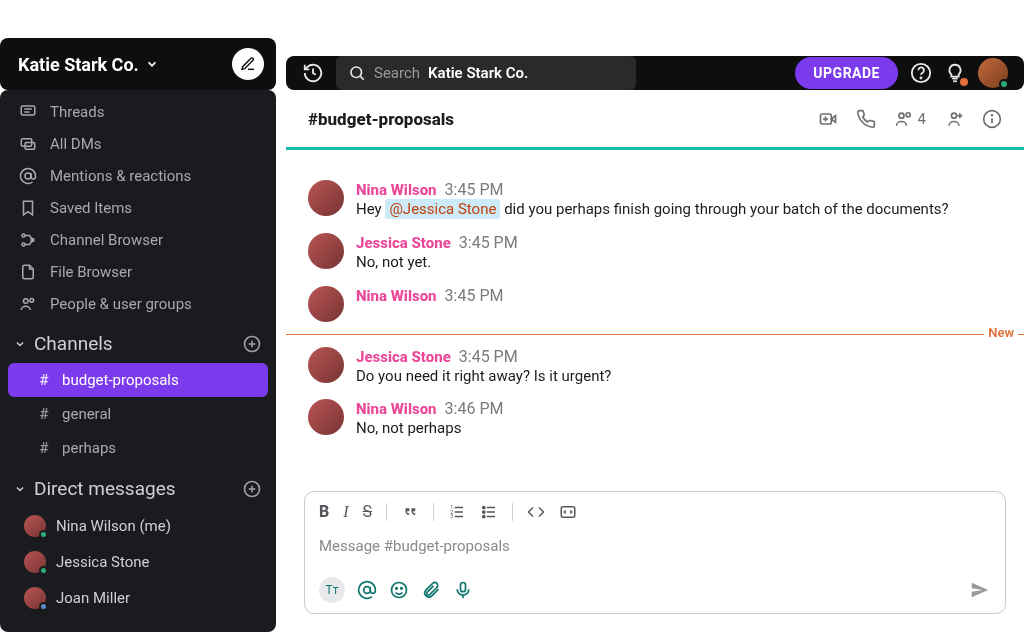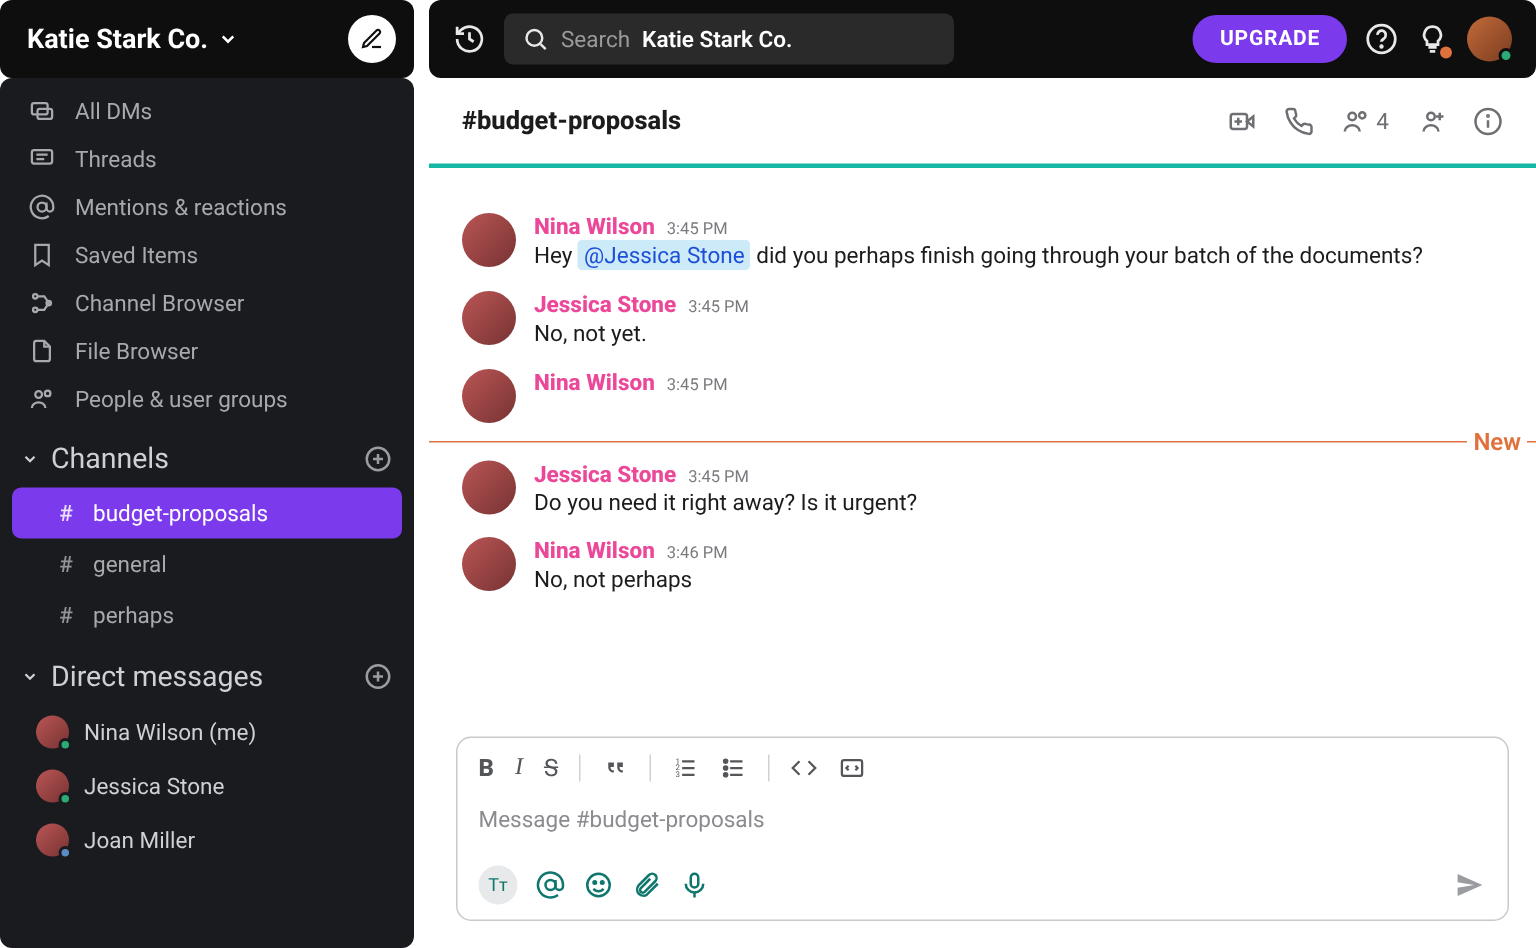--- a/index.html
+++ b/index.html
@@ -1,22 +1,22 @@
 <!DOCTYPE html>
 <html><head>
 <meta charset="utf-8">
 <style>
   * { margin:0; padding:0; box-sizing:border-box; font-family:-apple-system,BlinkMacSystemFont,"Segoe UI",Roboto,Helvetica,Arial,sans-serif; }
   body { width:1024px; height:632px; overflow:hidden; background:#fff; display:flex; flex-direction:column; }
-  .topbar { height:52px; display:flex; align-items:flex-end; gap:10px; }
+  .topbar { height:52px; display:flex; align-items:flex-end; gap:10px;margin-top:38px; }
   .topbar-left { width:276px; height:52px; background:#0e0e0e; display:flex; align-items:center; padding:0 12px 0 18px; border-radius:8px; }
   .ws-name { color:#fff; font-weight:700; font-size:18px; flex:1; display:flex; align-items:center; gap:6px; }
   .ws-name .chev { width:14px; height:14px; }
   .compose-btn { width:32px; height:32px; border-radius:50%; background:#fff; display:flex; align-items:center; justify-content:center; cursor:pointer; }
-  .topbar-right { flex:1; height:52px; background:#0e0e0e; display:flex; align-items:center; padding:0 16px; border-radius:8px; gap:12px; }
+  .topbar-right { flex:1; height:34px; background:#0e0e0e; display:flex; align-items:center; padding:0 16px; border-radius:8px; gap:12px; }
   .search { flex:0 0 300px; height:34px; background:#2a2a2a; border-radius:6px; display:flex; align-items:center; padding:0 12px; gap:8px; color:#cfcfcf; font-size:15px; }
   .search .ph { color:#9a9a9a; }
   .search .ws { color:#fff; font-weight:600; }
   .tr-spacer { flex:1; }
   .upgrade { background:#7c3aed; color:#fff; font-weight:700; font-size:14px; letter-spacing:.5px; padding:8px 18px; border-radius:20px; cursor:pointer; }
   .tr-icon { color:#e8e8e8; position:relative; cursor:pointer; }
   .badge-dot { position:absolute; bottom:-2px; right:-2px; width:8px; height:8px; border-radius:50%; }
   .avatar-sm { width:30px; height:30px; border-radius:50%; background:linear-gradient(135deg,#c46a3a,#7a3d1f); position:relative; }
   .content { flex:1; display:flex; gap:10px; min-height:0; }
   .sidebar { width:276px; background:#1a1b1f; color:#a7a9ad; display:flex; flex-direction:column; border-radius:8px; padding-top:6px; overflow:hidden; }
@@ -33,26 +33,26 @@
   .chan-header { height:60px; display:flex; align-items:center; padding:0 22px; border-bottom:3px solid #14b8a6; }
   .chan-title { font-weight:800; font-size:17px; color:#1c1c1c; }
   .ch-spacer { flex:1; }
   .ch-act { color:#6e6f73; margin-left:18px; display:flex; align-items:center; gap:4px; cursor:pointer; font-size:15px; }
   .messages { flex:1; overflow-y:auto; padding:24px 22px 8px 22px; }
   .msg { display:flex; gap:12px; padding:6px 0; }
   .msg .av { width:36px; height:36px; border-radius:50%; background:linear-gradient(135deg,#b55,#733); flex-shrink:0; }
   .msg .body { min-width:0; }
   .msg .hdr { display:flex; align-items:baseline; gap:8px; }
   .msg .author { font-weight:800; font-size:15px; color:#ec4899; }
-  .msg .time { font-size:11px; color:#7a7b7f; }
+  .msg .time { font-size:16px; color:#7a7b7f; }
   .msg .text { font-size:15px; color:#1c1c1c; line-height:1.45; }
-  .mention { background:#cceaf7; color:#1d4ed8; padding:1px 4px; border-radius:3px; }
+  .mention { background:#cceaf7; color:#c2410c; padding:1px 4px; border-radius:3px; }
   .new-div { position:relative; margin:6px -22px; }
   .new-div hr { border:none; border-top:1px solid #e0703c; }
-  .new-div .lbl { position:absolute; right:6px; top:-9px; background:#fff; color:#e0703c; font-size:16px; font-weight:600; padding:0 4px; }
+  .new-div .lbl { position:absolute; right:6px; top:-9px; background:#fff; color:#e0703c; font-size:13px; font-weight:600; padding:0 4px; }
   .composer-wrap { padding:0 18px 18px 18px; }
   .composer { border:1px solid #c9cacd; border-radius:10px; background:#fff; }
   .c-toolbar { display:flex; align-items:center; gap:14px; padding:10px 14px; color:#55565a; }
   .c-toolbar .b { font-weight:800; cursor:pointer; }
   .c-toolbar .i { font-style:italic; font-family:serif; cursor:pointer; }
   .c-toolbar .s { text-decoration:line-through; cursor:pointer; }
   .c-toolbar .sep { width:1px; height:18px; background:#d0d1d3; }
   .c-input { padding:6px 14px 14px 14px; color:#8a8b8f; font-size:15px; }
   .c-bottom { display:flex; align-items:center; gap:12px; padding:8px 14px 10px 14px; color:#0f766e; }
   .c-bottom .tt { background:#e8e9ea; border-radius:50%; width:26px; height:26px; display:flex; align-items:center; justify-content:center; font-size:12px; }
@@ -115,35 +115,35 @@
     </div>
   </div>
 </div>
 
 <div class="content">
 
   <div class="sidebar">
     <div class="sb-item">
         <span class="ic">
           <svg width="18" height="18" viewBox="0 0 24 24" fill="none" stroke="currentColor" stroke-width="2">
-            <rect x="3" y="5" width="14" height="10" rx="2"></rect>
-            <rect x="8" y="10" width="13" height="9" rx="2"></rect>
-          </svg>
-        </span>
-        <span>All DMs</span>
-      </div>
-    <div class="sb-item">
-        <span class="ic">
-          <svg width="18" height="18" viewBox="0 0 24 24" fill="none" stroke="currentColor" stroke-width="2">
             <rect x="3" y="4" width="18" height="12" rx="2"></rect>
             <line x1="7" y1="8" x2="17" y2="8"></line>
             <line x1="7" y1="12" x2="14" y2="12"></line>
           </svg>
         </span>
         <span>Threads</span>
+      </div>
+    <div class="sb-item">
+        <span class="ic">
+          <svg width="18" height="18" viewBox="0 0 24 24" fill="none" stroke="currentColor" stroke-width="2">
+            <rect x="3" y="5" width="14" height="10" rx="2"></rect>
+            <rect x="8" y="10" width="13" height="9" rx="2"></rect>
+          </svg>
+        </span>
+        <span>All DMs</span>
       </div>
     <div class="sb-item">
         <span class="ic">
           <svg width="18" height="18" viewBox="0 0 24 24" fill="none" stroke="currentColor" stroke-width="2">
             <circle cx="12" cy="12" r="4"></circle>
             <path d="M16 8v5a3 3 0 0 0 6 0v-1a10 10 0 1 0-4 8"></path>
           </svg>
         </span>
         <span>Mentions &amp; reactions</span>
       </div>

